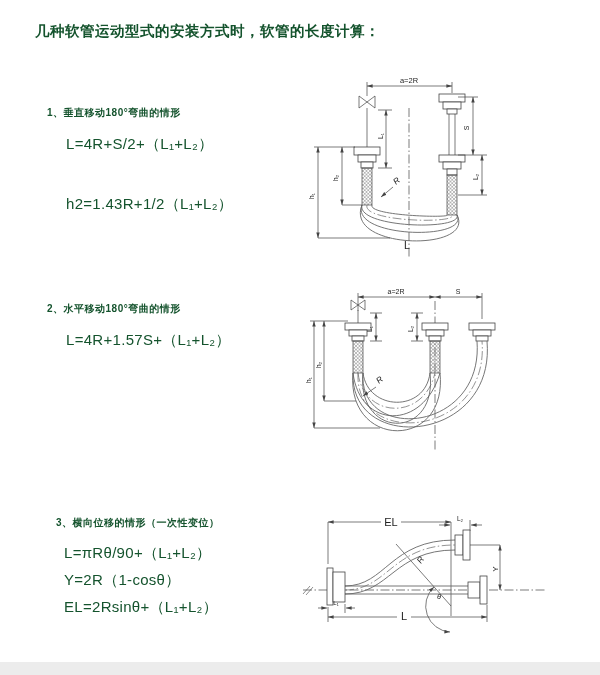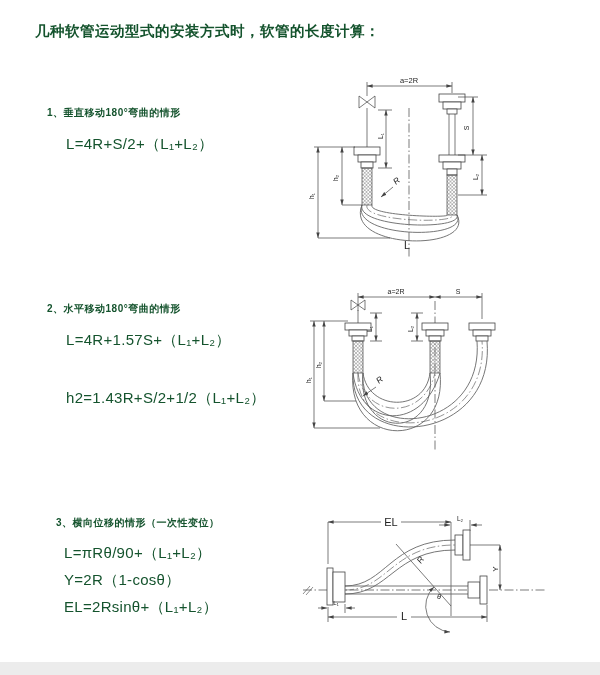--- a/index.html
+++ b/index.html
@@ -17,24 +17,24 @@
 </style>
 </head>
 <body>
 
 <div id="page">
 
   <div class="t title" style="left:35px;top:22px">几种软管运动型式的安装方式时，软管的长度计算：</div>
 
   <div class="t heading" style="left:47px;top:106px">1、垂直移动180°弯曲的情形</div>
   <div class="t formula" style="left:66px;top:135px">L=4R+S/2+（L₁+L₂）</div>
+  <div class="t formula" style="left:66px;top:195px">h2=1.43R+1/2（L₁+L₂）</div>
 
   <div class="t heading" style="left:47px;top:302px">2、水平移动180°弯曲的情形</div>
   <div class="t formula" style="left:66px;top:331px">L=4R+1.57S+（L₁+L₂）</div>
-  <div class="t formula" style="left:66px;top:389px">h2=1.43R+S/2+1/2（L₁+L₂）</div>
 
   <div class="t heading" style="left:56px;top:516px">3、横向位移的情形（一次性变位）</div>
   <div class="t formula" style="left:64px;top:544px">L=πRθ/90+（L₁+L₂）</div>
   <div class="t formula" style="left:64px;top:571px">Y=2R（1-cosθ）</div>
   <div class="t formula" style="left:64px;top:598px">EL=2Rsinθ+（L₁+L₂）</div>
 
   <svg style="left:300px;top:66px" width="295" height="200" viewBox="0 0 295 200">
     <defs>
       <marker id="m1" markerWidth="9" markerHeight="6" refX="8" refY="2.5" orient="auto">
           <path d="M0,0 L8,2.5 L0,5 Z" fill="#444"></path>

